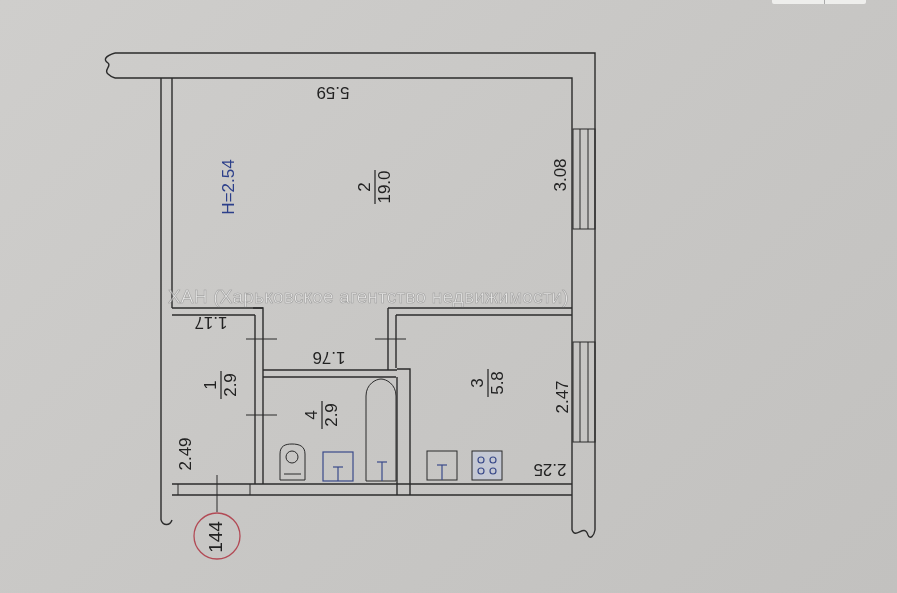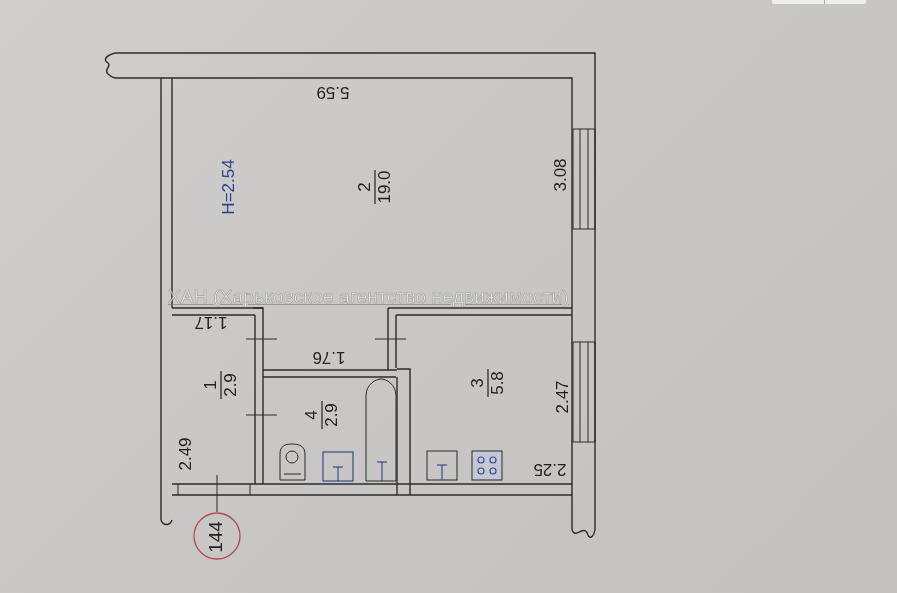--- a/index.html
+++ b/index.html
@@ -23,21 +23,21 @@
   .thin { fill: none; stroke: #2b2b2b; stroke-width: 1; }
   .fixture-blue { fill: none; stroke: #3a4a8a; stroke-width: 1.2; }
   .dim { font-family: "Liberation Sans", sans-serif; font-size: 17px; fill: #222; }
   .label { font-family: "Liberation Sans", sans-serif; font-size: 17px; fill: #222; }
   .height-label { font-family: "Liberation Sans", sans-serif; font-size: 17px; fill: #2c3f8a; }
   .watermark {
     position: absolute; left: 168px; top: 286px;
     font-family: "Liberation Sans", sans-serif; font-size: 19px;
     color: rgba(255,255,255,0.55);
     -webkit-text-stroke: 0.6px rgba(120,120,120,0.6);
-    letter-spacing: 0.2px; white-space: nowrap; text-decoration: underline;
+    letter-spacing: 0.2px; white-space: nowrap;
   }
   .marker-circle { fill: none; stroke: #b24a55; stroke-width: 1.3; }
 </style>
 </head>
 <body>
 
 <div class="paper"></div>
 <div class="corner-tab">
     <div class="sep"></div>
   </div>

